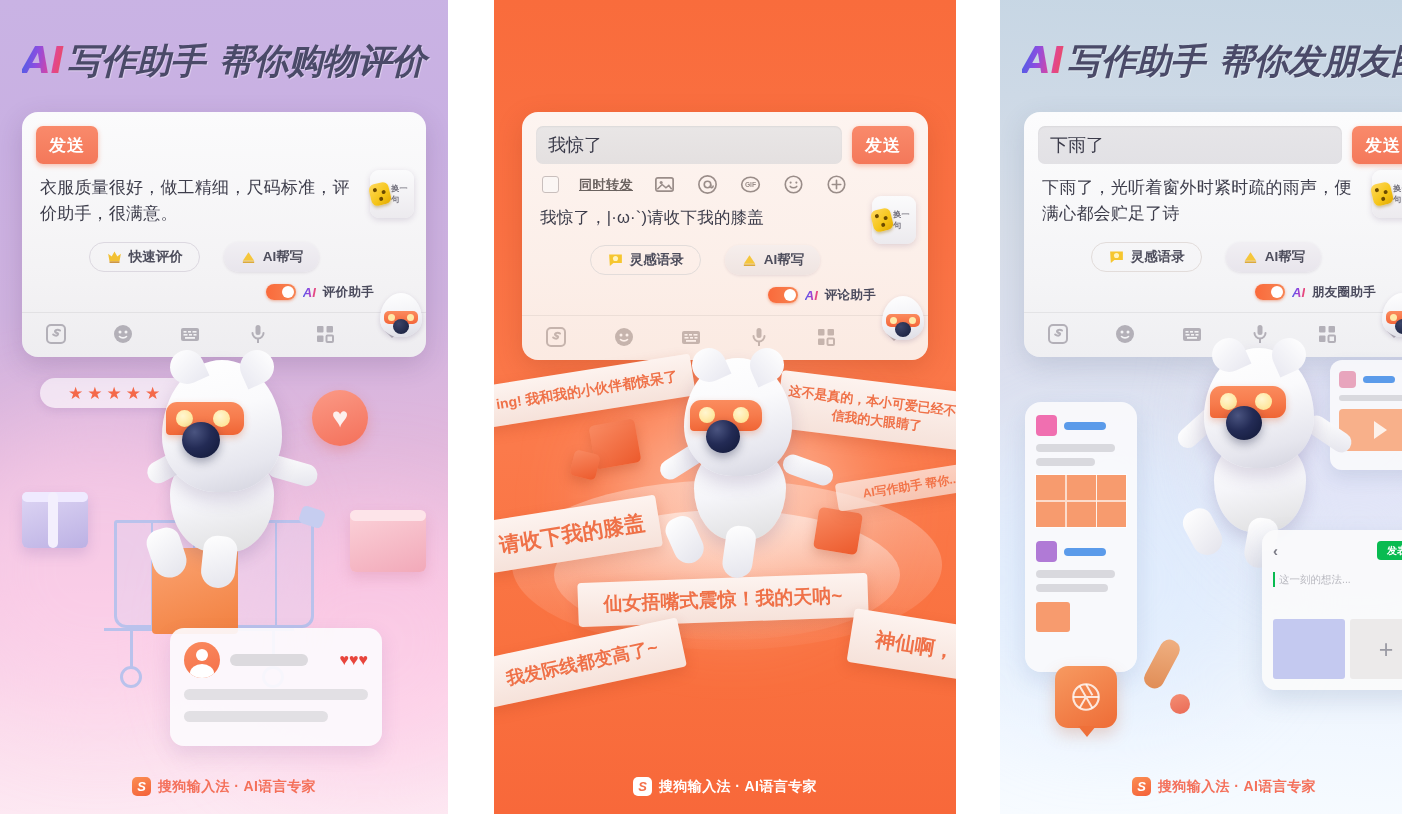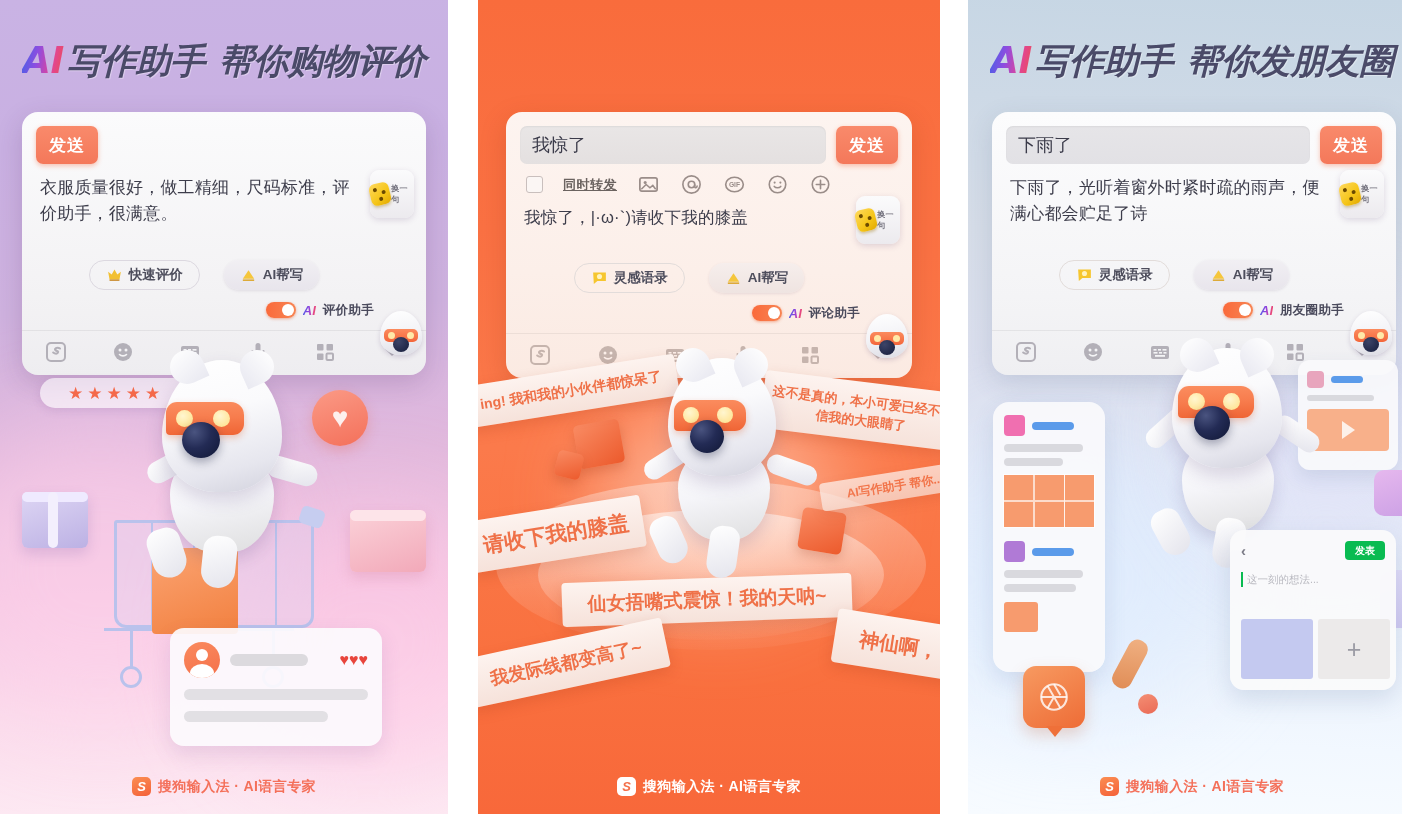--- a/index.html
+++ b/index.html
@@ -1,18 +1,18 @@
 <!DOCTYPE html>
 <html><head>
 <meta charset="utf-8">
 <style>
   * { box-sizing: border-box; margin:0; padding:0; }
   html,body { width:1402px; height:814px; overflow:hidden; background:#ffffff;
     font-family:"Liberation Sans","DejaVu Sans",sans-serif; }
-  .stage { position:relative; width:1402px; height:814px; display:flex; gap:12px;
+  .stage { position:relative; width:1402px; height:814px; display:flex; gap:28px;
     padding:0; background:#fff; }
 
   
   .panel { position:relative; width:450px; height:814px; overflow:hidden; flex:0 0 auto; }
   .panel.p1 { width:448px; background:linear-gradient(178deg,#c9b3e4 0%,#c9b0e2 18%,#cfb2df 38%,#e2b9dd 56%,#f3c7e2 72%,#fbdcec 86%,#fdeaf3 100%); }
   .panel.p2 { width:462px; margin-left:18px; background:linear-gradient(180deg,#f96c3c 0%,#fa7143 28%,#fb7a4b 55%,#f9713f 80%,#f8683a 100%); }
   .panel.p3 { width:448px; margin-left:16px; background:linear-gradient(183deg,#c6d6e4 0%,#cdd9e6 14%,#d6dde8 30%,#dbdfee 46%,#e2e8f6 60%,#eaf1fb 76%,#f2f8ff 90%,#f7fbff 100%); }
 
   
   .glow { position:absolute; border-radius:50%; filter:blur(46px); pointer-events:none; }
@@ -79,21 +79,21 @@
   .dice-cube i { position:absolute; width:4px; height:4px; border-radius:50%;
     background:#6b4a00; }
   .dice-cube i:nth-child(1){ left:4px; top:4px; }
   .dice-cube i:nth-child(2){ right:4px; top:8px; }
   .dice-cube i:nth-child(3){ left:8px; bottom:4px; }
   .dice-lbl { font-size:8px; color:#72707c; font-weight:700; letter-spacing:.3px; }
 
   
   .pill-row { display:flex; gap:24px; justify-content:center; padding:14px 70px 0 30px; }
   .pill { height:30px; border-radius:16px; padding:0 16px; display:flex;
-    align-items:center; gap:6px; font-size:13.5px; font-weight:700; color:#4d4d5c;margin-top:18px; }
+    align-items:center; gap:6px; font-size:13.5px; font-weight:700; color:#4d4d5c; }
   .pill.outline { background:transparent; border:1.4px solid #dcd8e0; }
   .p2 .pill.outline,.p3 .pill.outline { border-color:#e2dcda; }
   .pill.solid { background:linear-gradient(180deg,#f1eff3,#e8e5ec);
     box-shadow:0 1px 3px rgba(90,70,110,.13); }
   .p2 .pill.solid { background:linear-gradient(180deg,#f6eeec,#efe4e1); }
   .pill .ic { width:17px; height:17px; flex:0 0 auto; }
   .pill .ic svg { width:100%; height:100%; display:block; }
 
   
   .tg-row { display:flex; align-items:center; justify-content:flex-end; gap:7px;

